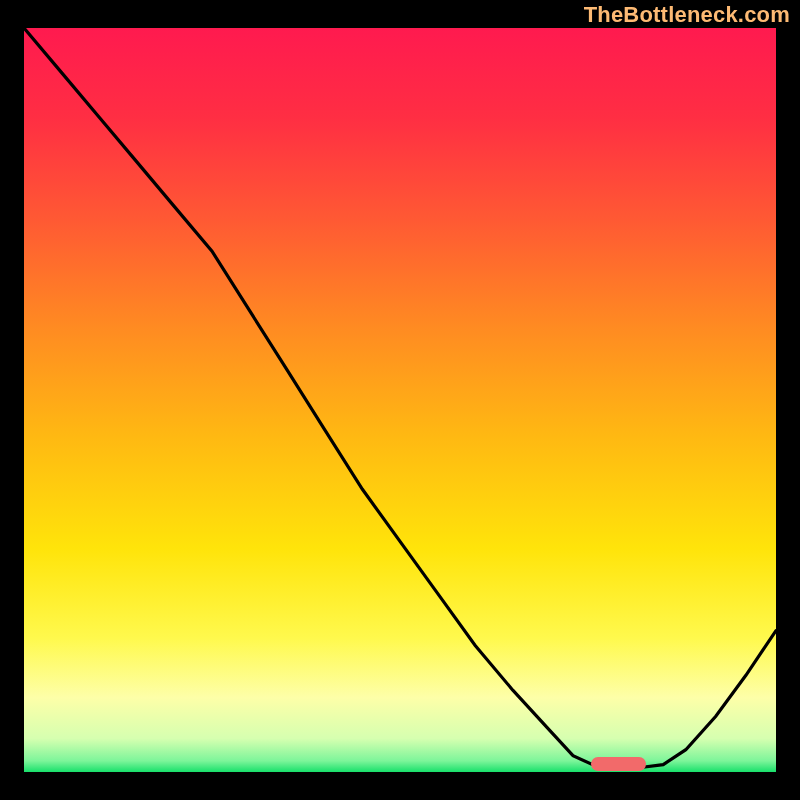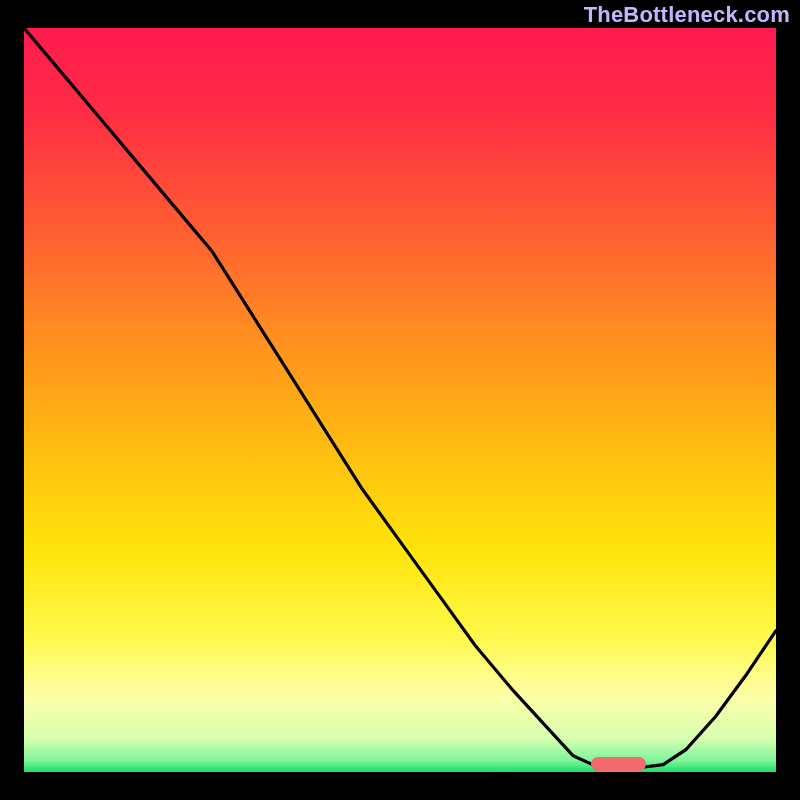--- a/index.html
+++ b/index.html
@@ -13,21 +13,21 @@
   }
   .stage {
     position: relative;
     width: 800px;
     height: 800px;
   }
   .watermark {
     position: absolute;
     top: 2px;
     right: 10px;
-    color: #c4b5fd;
+    color: #fdba74;
     font-size: 22px;
     font-weight: 600;
     letter-spacing: 0.2px;
     z-index: 10;
   }
   svg {
     position: absolute;
     top: 0;
     left: 0;
   }

